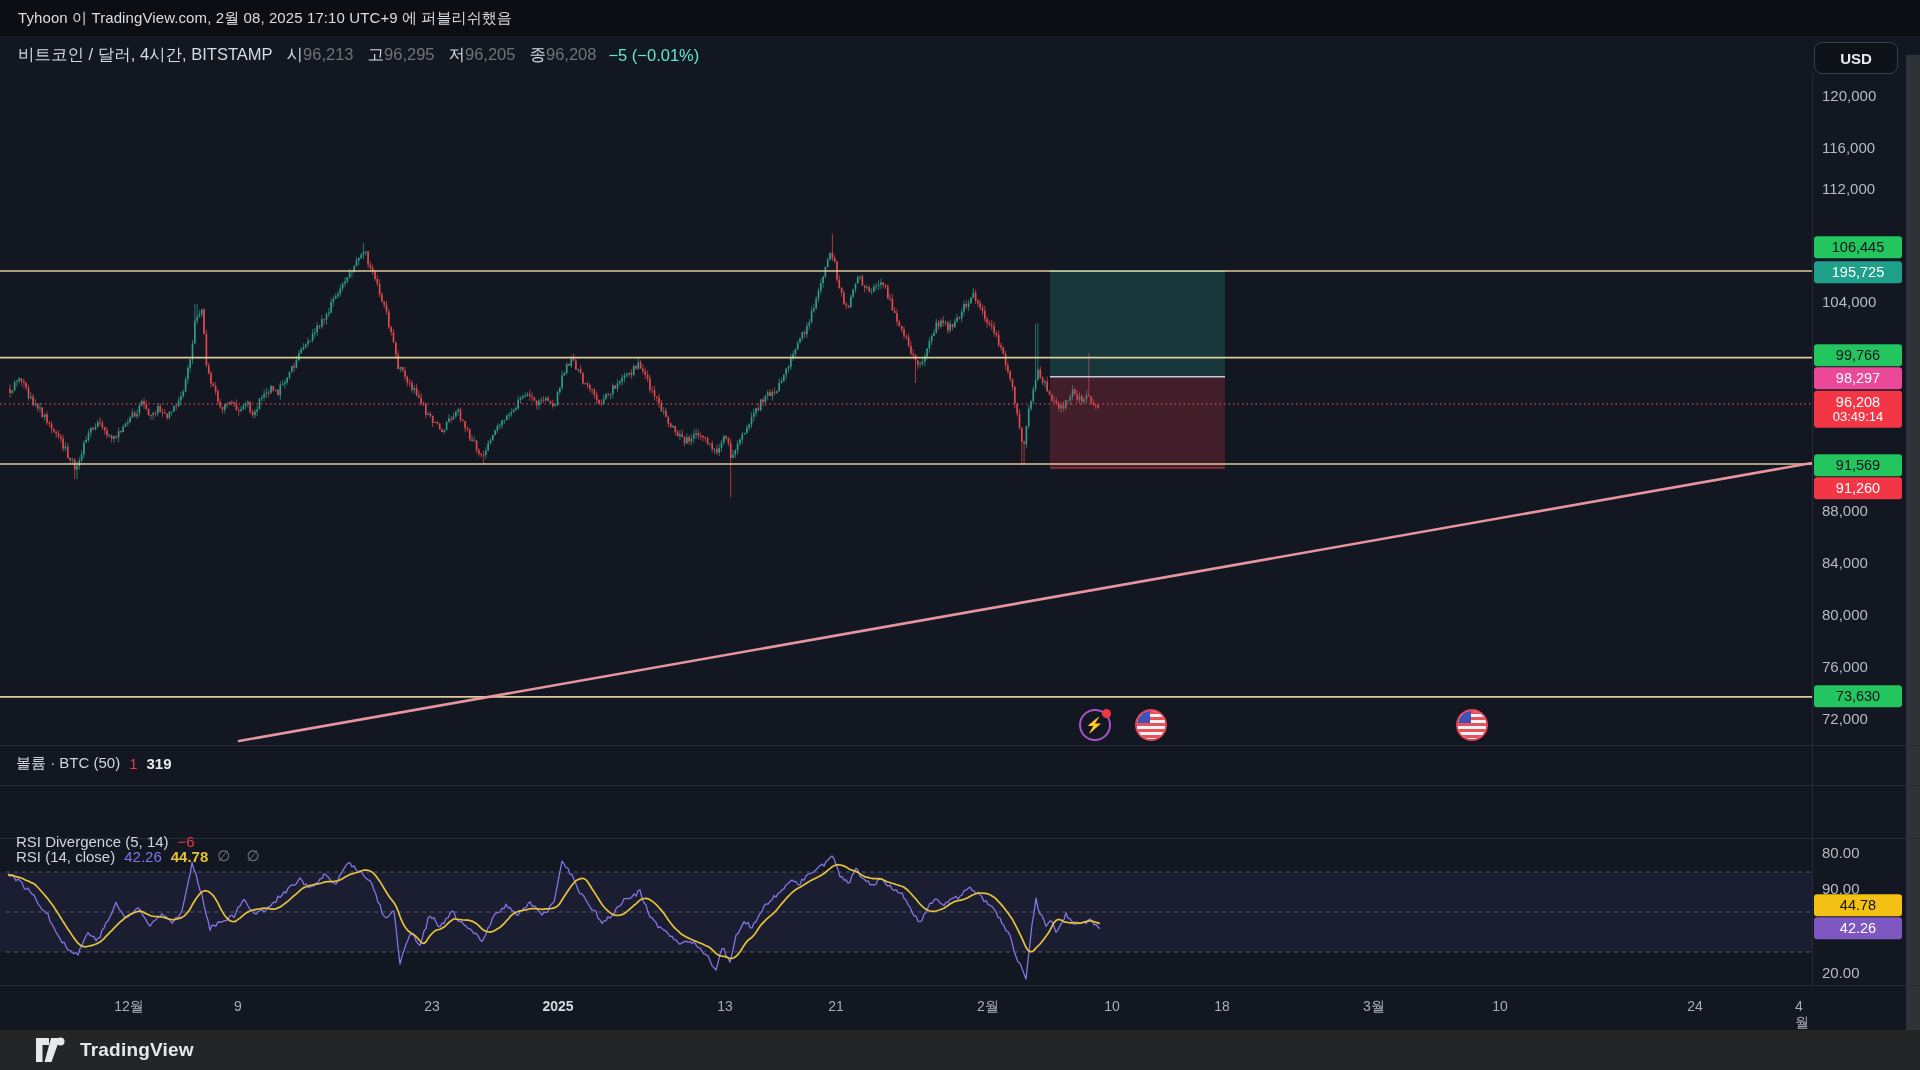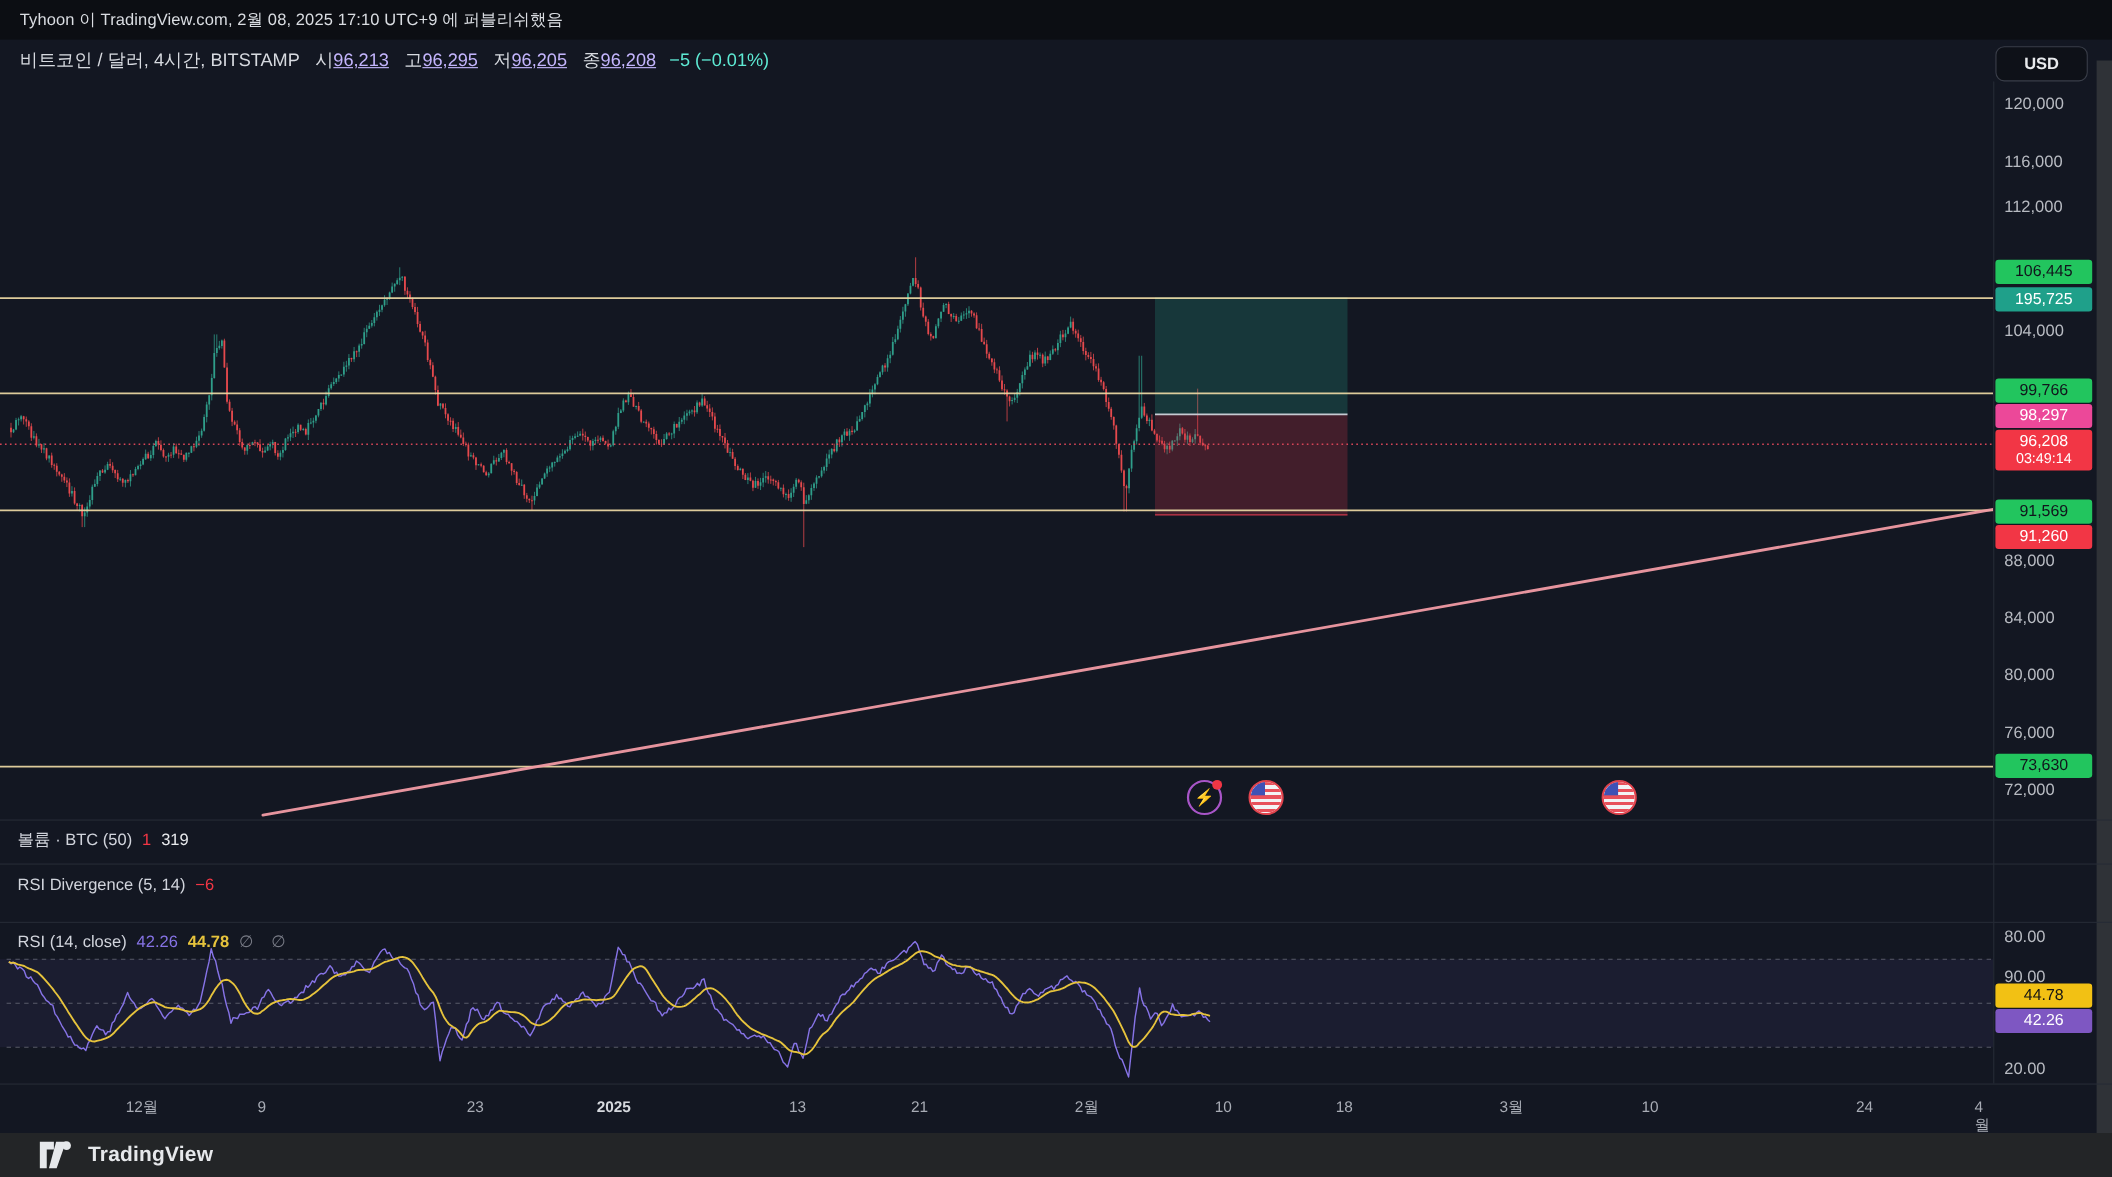--- a/index.html
+++ b/index.html
@@ -7,21 +7,21 @@
   #stage{position:absolute;inset:0;width:1920px;height:1070px;background:#131722;}
   
   #publisher-bar{position:absolute;left:0;top:0;width:1920px;height:36px;background:#0c0e13;
     display:flex;align-items:center;}
   #publisher-bar span{margin-left:18px;color:#dadde2;font-size:15px;font-weight:500;letter-spacing:.1px;}
   
   #chart-header{position:absolute;left:0;top:36px;width:1724px;height:38px;background:transparent;
     display:flex;align-items:center;}
   #symbol-title{margin-left:18px;color:#d7dae0;font-size:16.5px;font-weight:500;}
   .ohlc-item{margin-left:14px;font-size:16.5px;color:#d7dae0;}
-  .ohlc-item b{font-weight:400;color:#c4b5fd;text-decoration:underline;}
+  .ohlc-item b{font-weight:400;color:#737373;}
   #change-text{margin-left:12px;font-size:16.5px;color:#5eead4;}
   
   #currency-button{position:absolute;left:1814px;top:42px;width:84px;height:32px;background:#0e1118;
     border:1px solid #3a3e49;border-radius:8px;color:#e8eaed;font-size:15px;font-weight:600;
     display:flex;align-items:center;justify-content:center;}
   
   #right-gutter{position:absolute;left:1906px;top:55px;width:14px;height:975px;background:#2f3237;}
   
   #plot-svg{position:absolute;left:0;top:0;width:1920px;height:1070px;}
   
@@ -35,21 +35,21 @@
   .plabel.level{background:#22c55e;color:#11141c;}
   .plabel.target{background:#1fa08a;color:#fff;}
   .plabel.entry{background:#ec4899;color:#fff;}
   .plabel.stop,.plabel.last{background:#f23645;color:#fff;}
   .plabel .sub{display:block;font-size:13px;font-weight:400;}
   .plabel.rsi-y{background:#f2c114;color:#141414;}
   .plabel.rsi-p{background:#7e57c2;color:#fff;}
   
   .pane-title{position:absolute;display:flex;align-items:center;gap:9px;font-size:15px;color:#d1d4dc;}
   .pane-title .red{color:#f23645;}
-  .pane-title .white-b{color:#e8eaed;font-weight:400;}
+  .pane-title .white-b{color:#e8eaed;font-weight:700;}
   .pane-title .purple{color:#8673e6;}
   .pane-title .yellow{color:#e6c33c;font-weight:600;}
   .pane-title .gray{color:#787b86;letter-spacing:6px;}
   
   #time-axis{position:absolute;left:0;top:985px;width:1812px;height:45px;overflow:hidden;}
   .ttick{position:absolute;top:13px;transform:translateX(-50%);color:#a8acb5;font-size:14px;}
   .ttick.bold{font-weight:700;color:#d6d9de;}
   
   .evt-icon{position:absolute;width:28px;height:28px;border-radius:50%;transform:translate(-50%,-50%);}
   .evt-flag{border:2.5px solid #e0434d;overflow:hidden;background:#fff;}
@@ -157,21 +157,21 @@
       <div class="plabel rsi-y" style="top: 905px;">44.78</div>
       <div class="plabel rsi-p" style="top: 928px;">42.26</div>
     </div>
 
   <div class="pane-title" style="left:16px;top:754px">
     <span>볼륨 · BTC (50)</span>
     <span class="red">1</span>
     <span class="white-b">319</span>
   </div>
 
-  <div class="pane-title" style="left:16px;top:796px">
+  <div class="pane-title" style="left:16px;top:833px">
     <span>RSI Divergence (5, 14)</span>
     <span class="red">−6</span>
   </div>
 
   <div class="pane-title" style="left:16px;top:847px">
     <span>RSI (14, close)</span>
     <span class="purple">42.26</span>
     <span class="yellow">44.78</span>
     <span class="gray">∅ ∅</span>
   </div>

